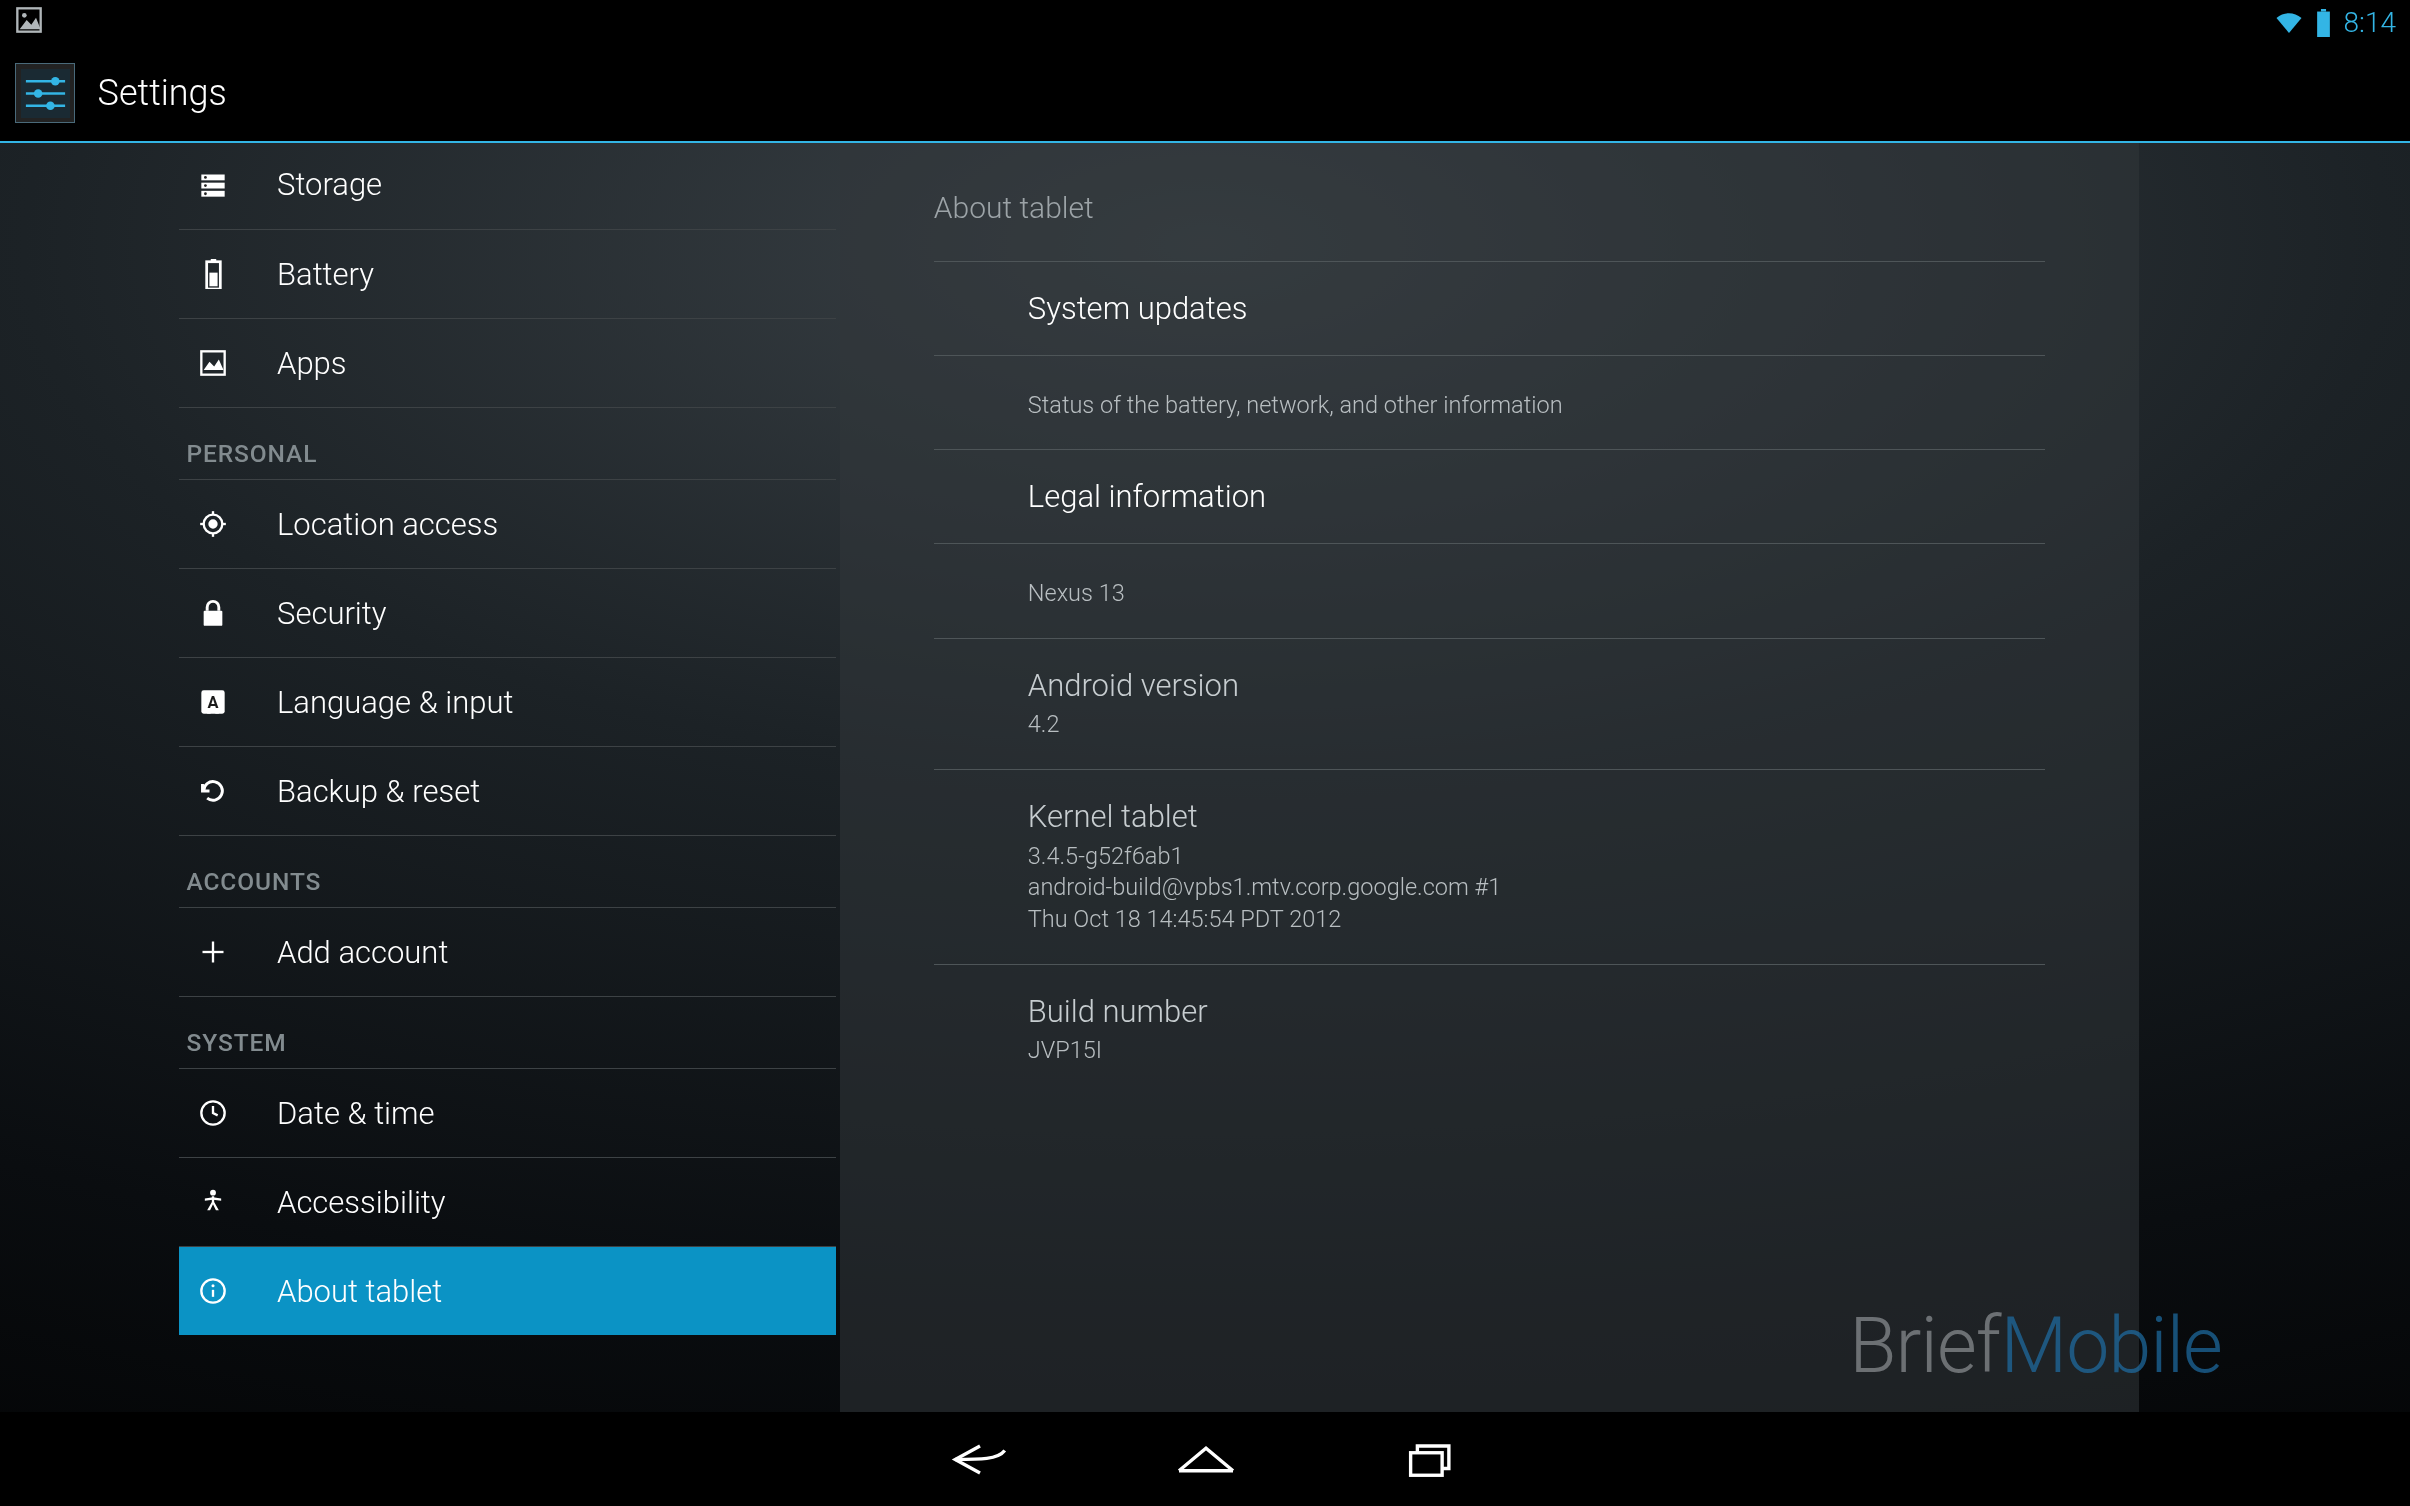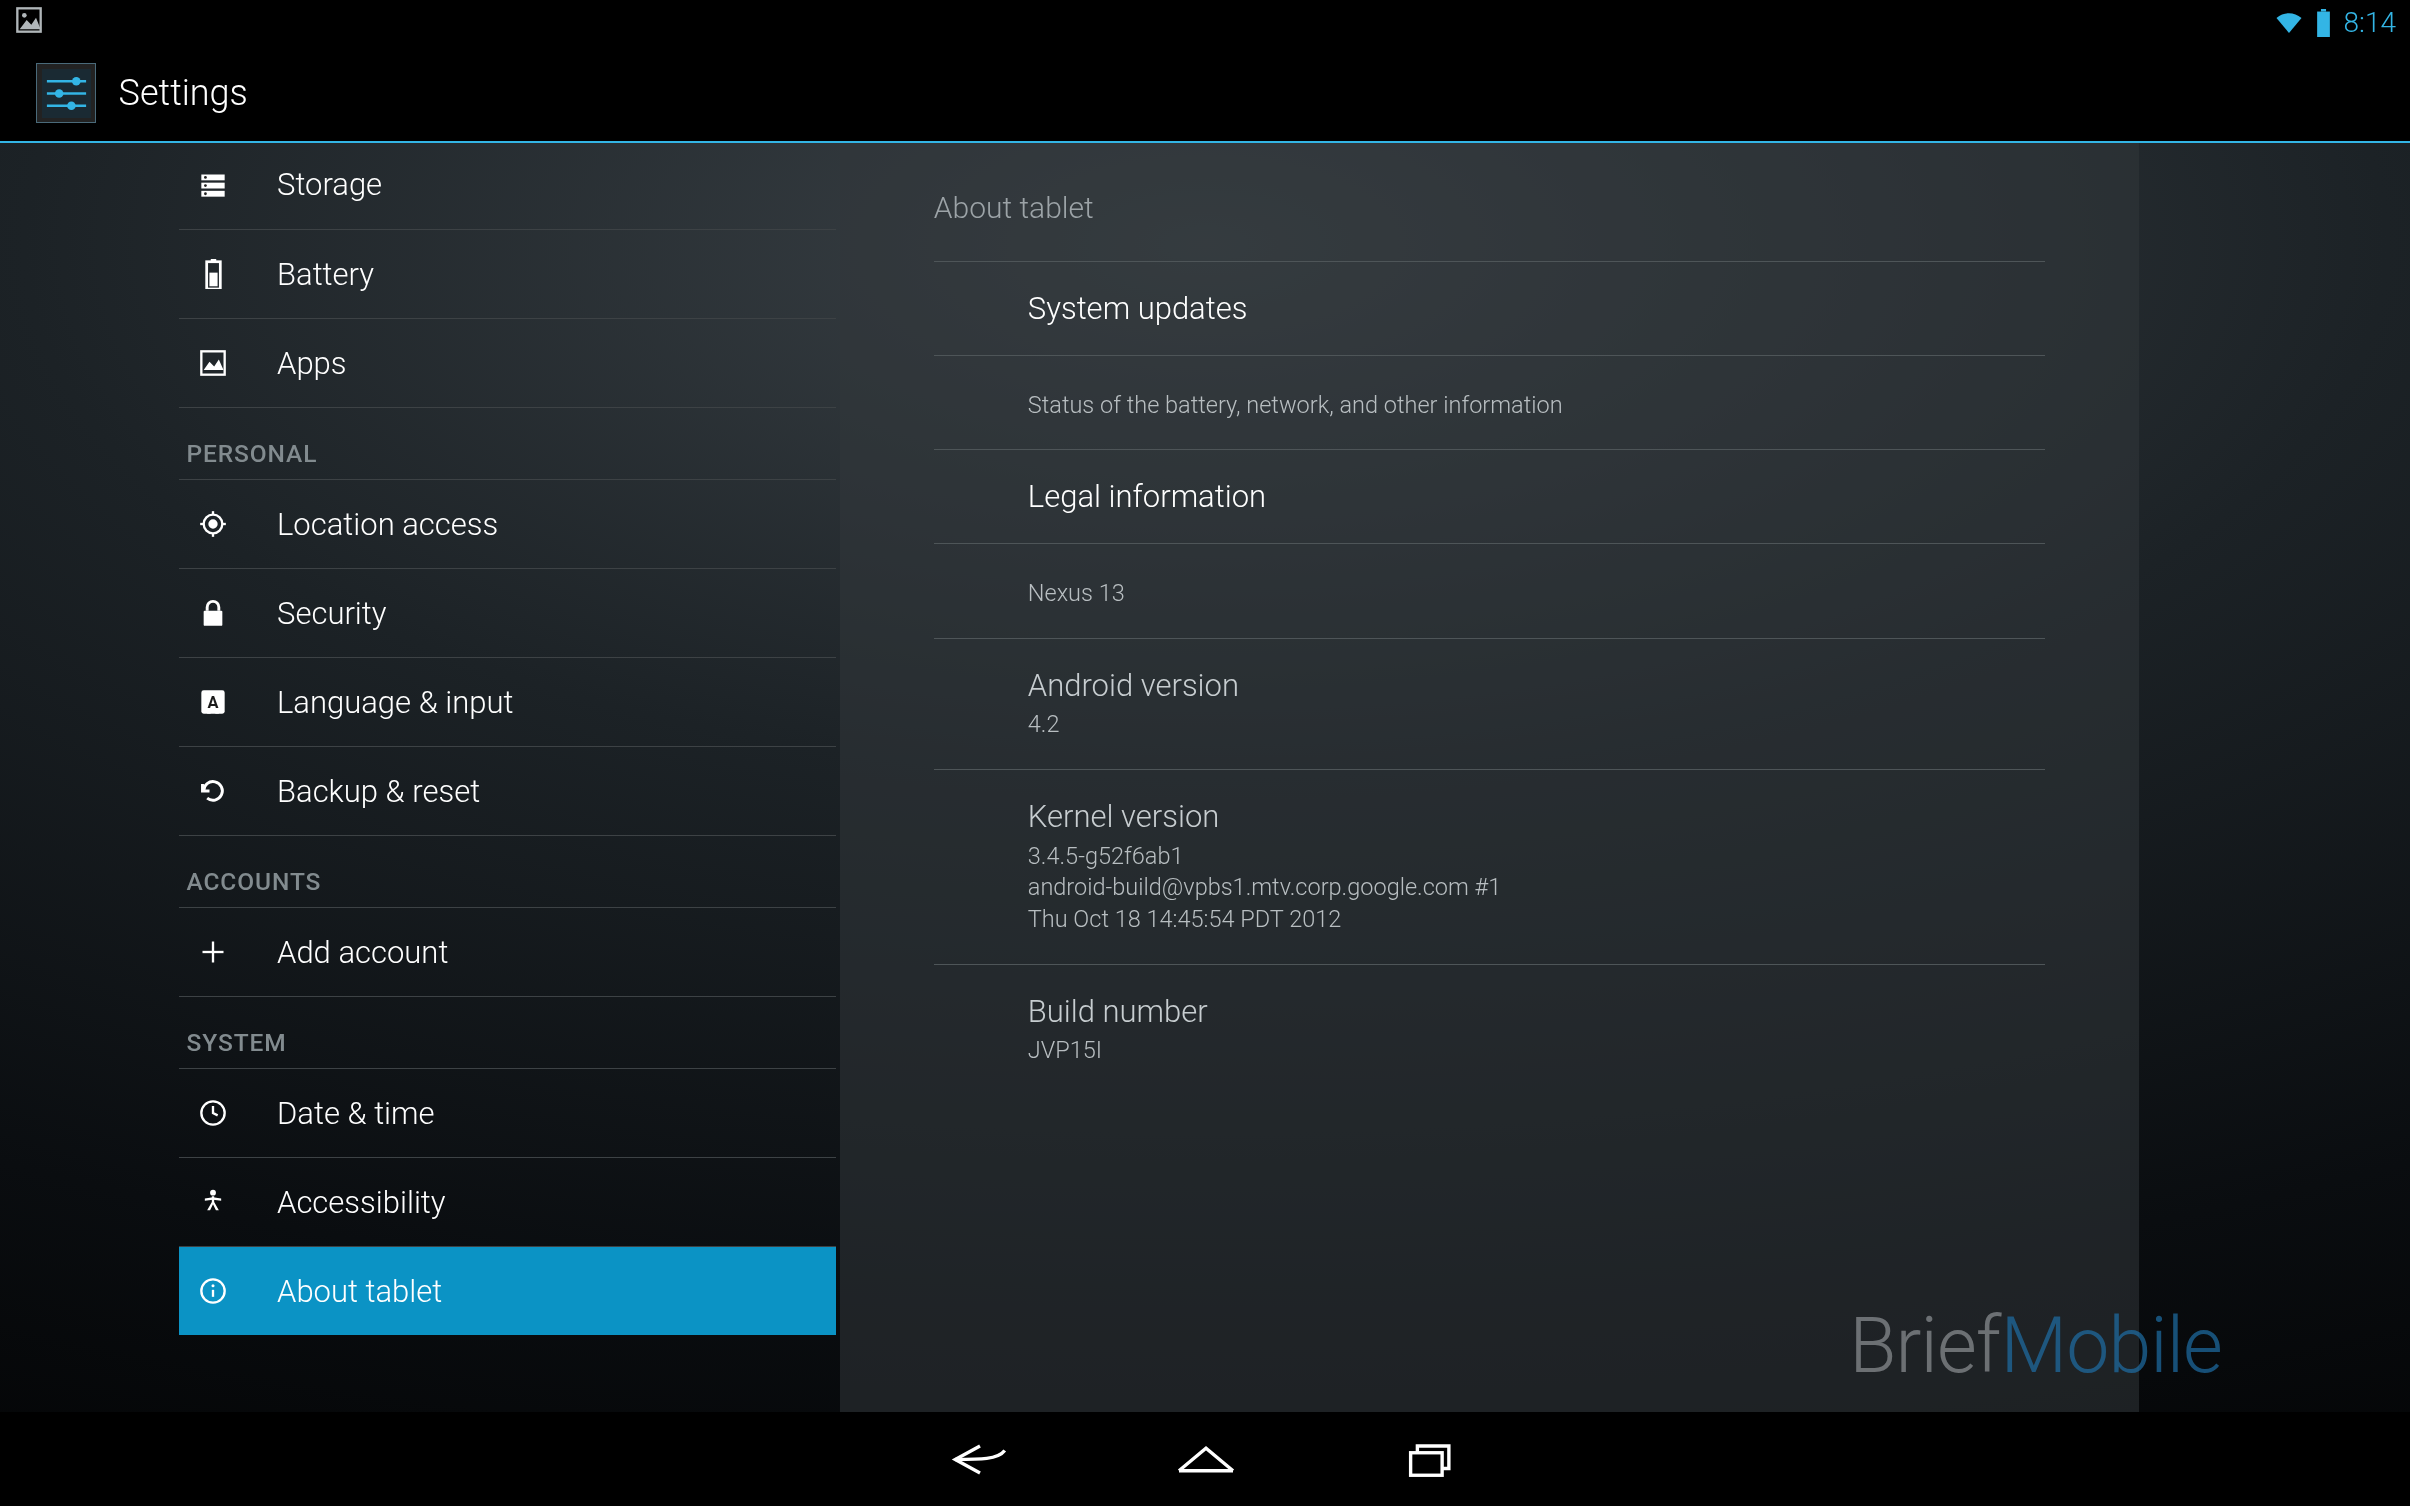--- a/index.html
+++ b/index.html
@@ -25,21 +25,21 @@
   }
   .status-left { display: flex; align-items: center; gap: 9.4px; }
   .status-right { display: flex; align-items: center; gap: 11.3px; color: #33b5e5; }
   .status-right svg { display: block; }
 
   
   .action-bar {
     height: 98px;
     display: flex;
     align-items: center;
-    padding-left: 36px;
+    padding-left: 15px;
     gap: 22.6px;
     border-bottom: 2.8px solid #33b5e5;
   }
   .settings-icon-box {
     width: 60px; height: 60px;
     border: 1.9px solid #4a6a7a;
     background: #222;
     display: flex; align-items: center; justify-content: center;
   }
   .app-title { font-size: 36px; font-weight: 300; color: #fff; }
@@ -334,21 +334,21 @@
       <div class="detail-item dim">
         <div class="detail-sub">Nexus 13</div>
       </div>
 
       <div class="detail-item dim">
         <div class="detail-title">Android version</div>
         <div class="detail-sub">4.2</div>
       </div>
 
       <div class="detail-item dim">
-        <div class="detail-title">Kernel version</div>
+        <div class="detail-title">Kernel tablet</div>
         <div class="detail-sub">3.4.5-g52f6ab1
 android-build@vpbs1.mtv.corp.google.com #1
 Thu Oct 18 14:45:54 PDT 2012</div>
       </div>
 
       <div class="detail-item dim">
         <div class="detail-title">Build number</div>
         <div class="detail-sub">JVP15I</div>
       </div>
 

